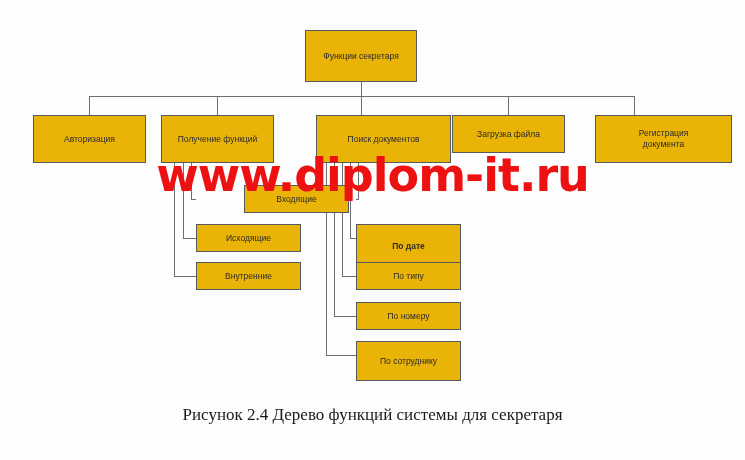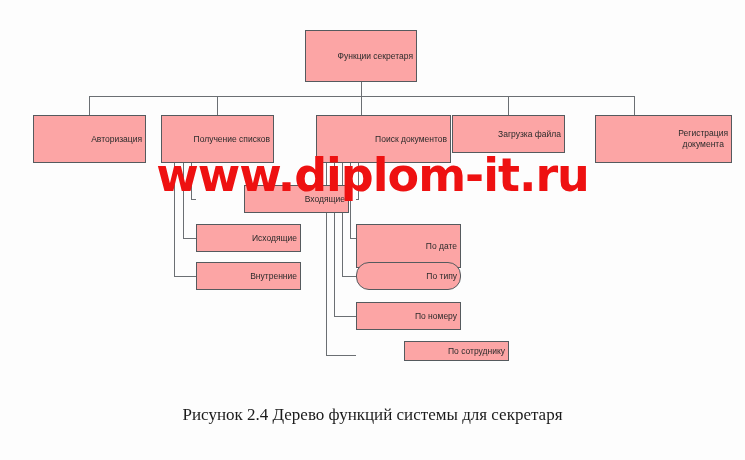--- a/index.html
+++ b/index.html
@@ -25,24 +25,24 @@
     top: 0;
     width: 745px;
     height: 460px;
     pointer-events: none;
   }
   
   .node {
     position: absolute;
     box-sizing: border-box;
     border: 1px solid #555a5e;
-    background: #fca5a5;
+    background: #eab308;
     display: flex;
     align-items: center;
-    justify-content: flex-end;
+    justify-content: center;
     text-align: center;
     line-height: 1.25;
     color: #2b2b2b;
     font-family: "Liberation Sans", sans-serif;
   }
   .node.level-1 { font-size: 8.5px; }
   .node.level-2 { font-size: 8.5px; }
   .node.level-3 { font-size: 8.5px; }
   .node-label {
     display: block;
@@ -111,21 +111,21 @@
 
   <div class="node level-1" style="left:305px; top:30px; width:112px; height:52px;">
     <span class="node-label">Функции секретаря</span>
   </div>
 
   <div class="node level-2" style="left:33px; top:115px; width:113px; height:48px;">
     <span class="node-label">Авторизация</span>
   </div>
 
   <div class="node level-2" style="left:161px; top:115px; width:113px; height:48px;">
-    <span class="node-label">Получение списков</span>
+    <span class="node-label">Получение функций</span>
   </div>
 
   <div class="node level-2" style="left:316px; top:115px; width:135px; height:48px;">
     <span class="node-label">Поиск документов</span>
   </div>
 
   <div class="node level-2" style="left:452px; top:115px; width:113px; height:38px;">
     <span class="node-label">Загрузка файла</span>
   </div>
 
@@ -140,33 +140,33 @@
 
   <div class="node level-3" style="left:196px; top:224px; width:105px; height:28px;">
     <span class="node-label">Исходящие</span>
   </div>
 
   <div class="node level-3" style="left:196px; top:262px; width:105px; height:28px;">
     <span class="node-label">Внутренние</span>
   </div>
 
 
-  <div class="node level-3" style="left:356px; top:224px; width:105px; height:44px;">
+  <div class="node level-3" style="left:356px; top:224px; width:105px; height:44px;font-weight:bold;">
     <span class="node-label">По дате</span>
   </div>
 
-  <div class="node level-3" style="left:356px; top:262px; width:105px; height:28px;border-radius:13px;">
+  <div class="node level-3" style="left:356px; top:262px; width:105px; height:28px;">
     <span class="node-label">По типу</span>
   </div>
 
   <div class="node level-3" style="left:356px; top:302px; width:105px; height:28px;">
     <span class="node-label">По номеру</span>
   </div>
 
-  <div class="node level-3" style="left:356px; top:341px; width:105px; height:20px;margin-left:48px;">
+  <div class="node level-3" style="left:356px; top:341px; width:105px; height:40px;">
     <span class="node-label">По сотруднику</span>
   </div>
 
   <div id="watermark">www.diplom-it.ru</div>
 
   <div id="figure-caption">Рисунок 2.4 Дерево функций системы для секретаря</div>
 
 </div>
 
 </body></html>

